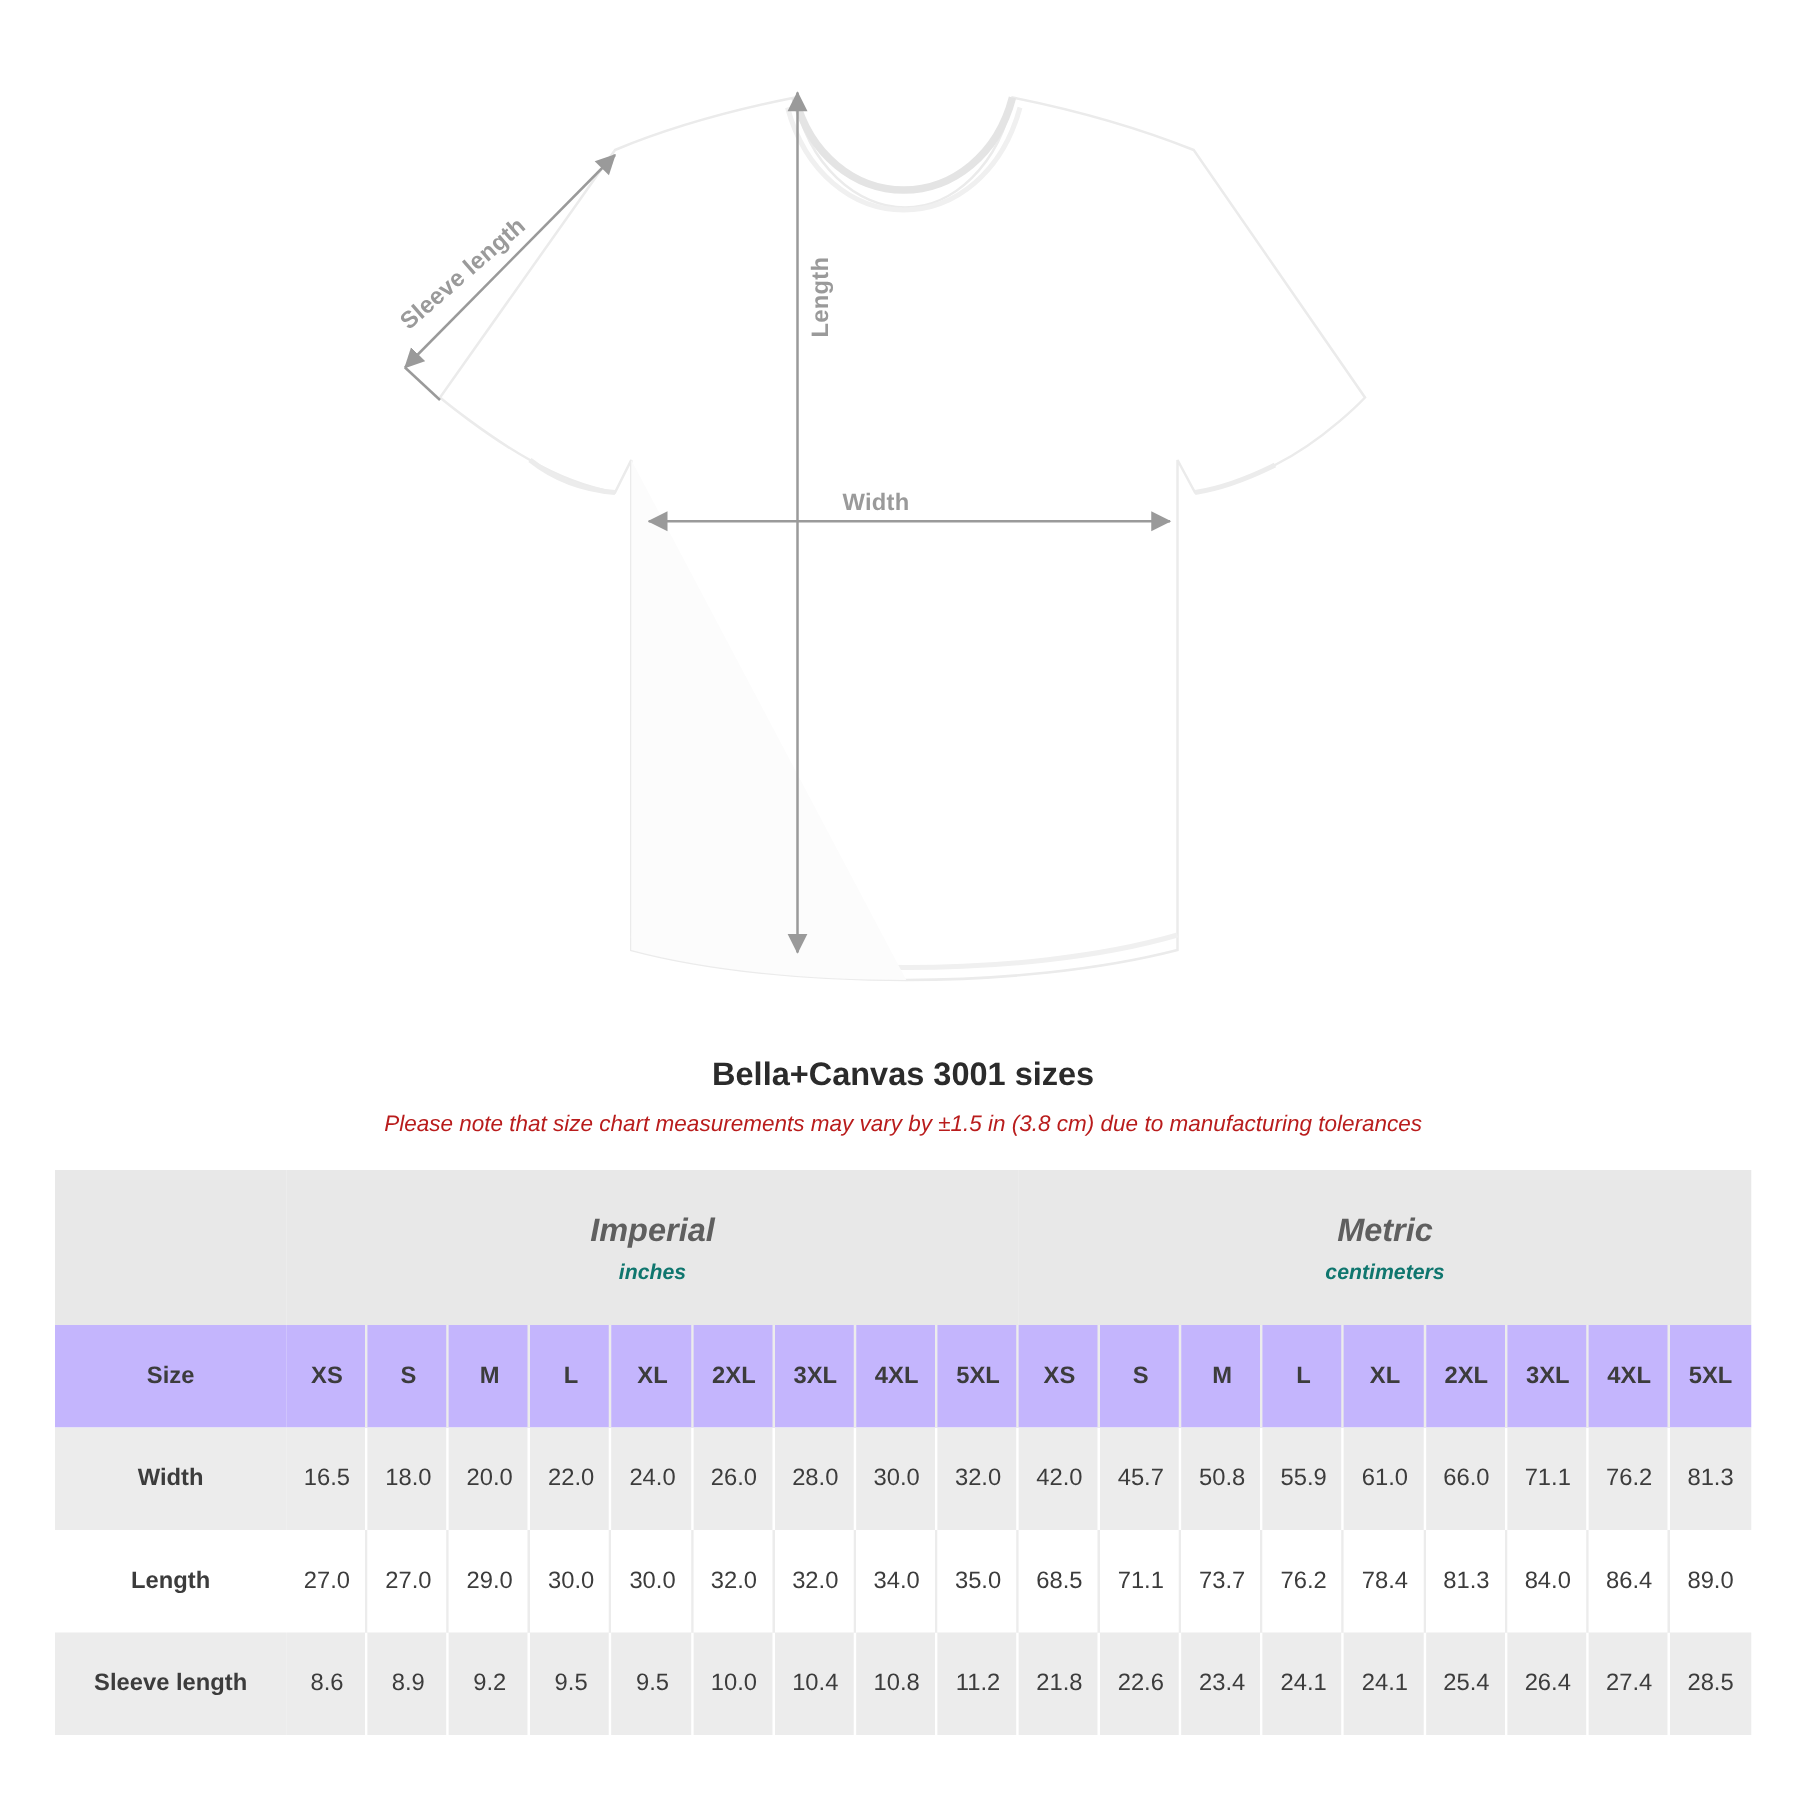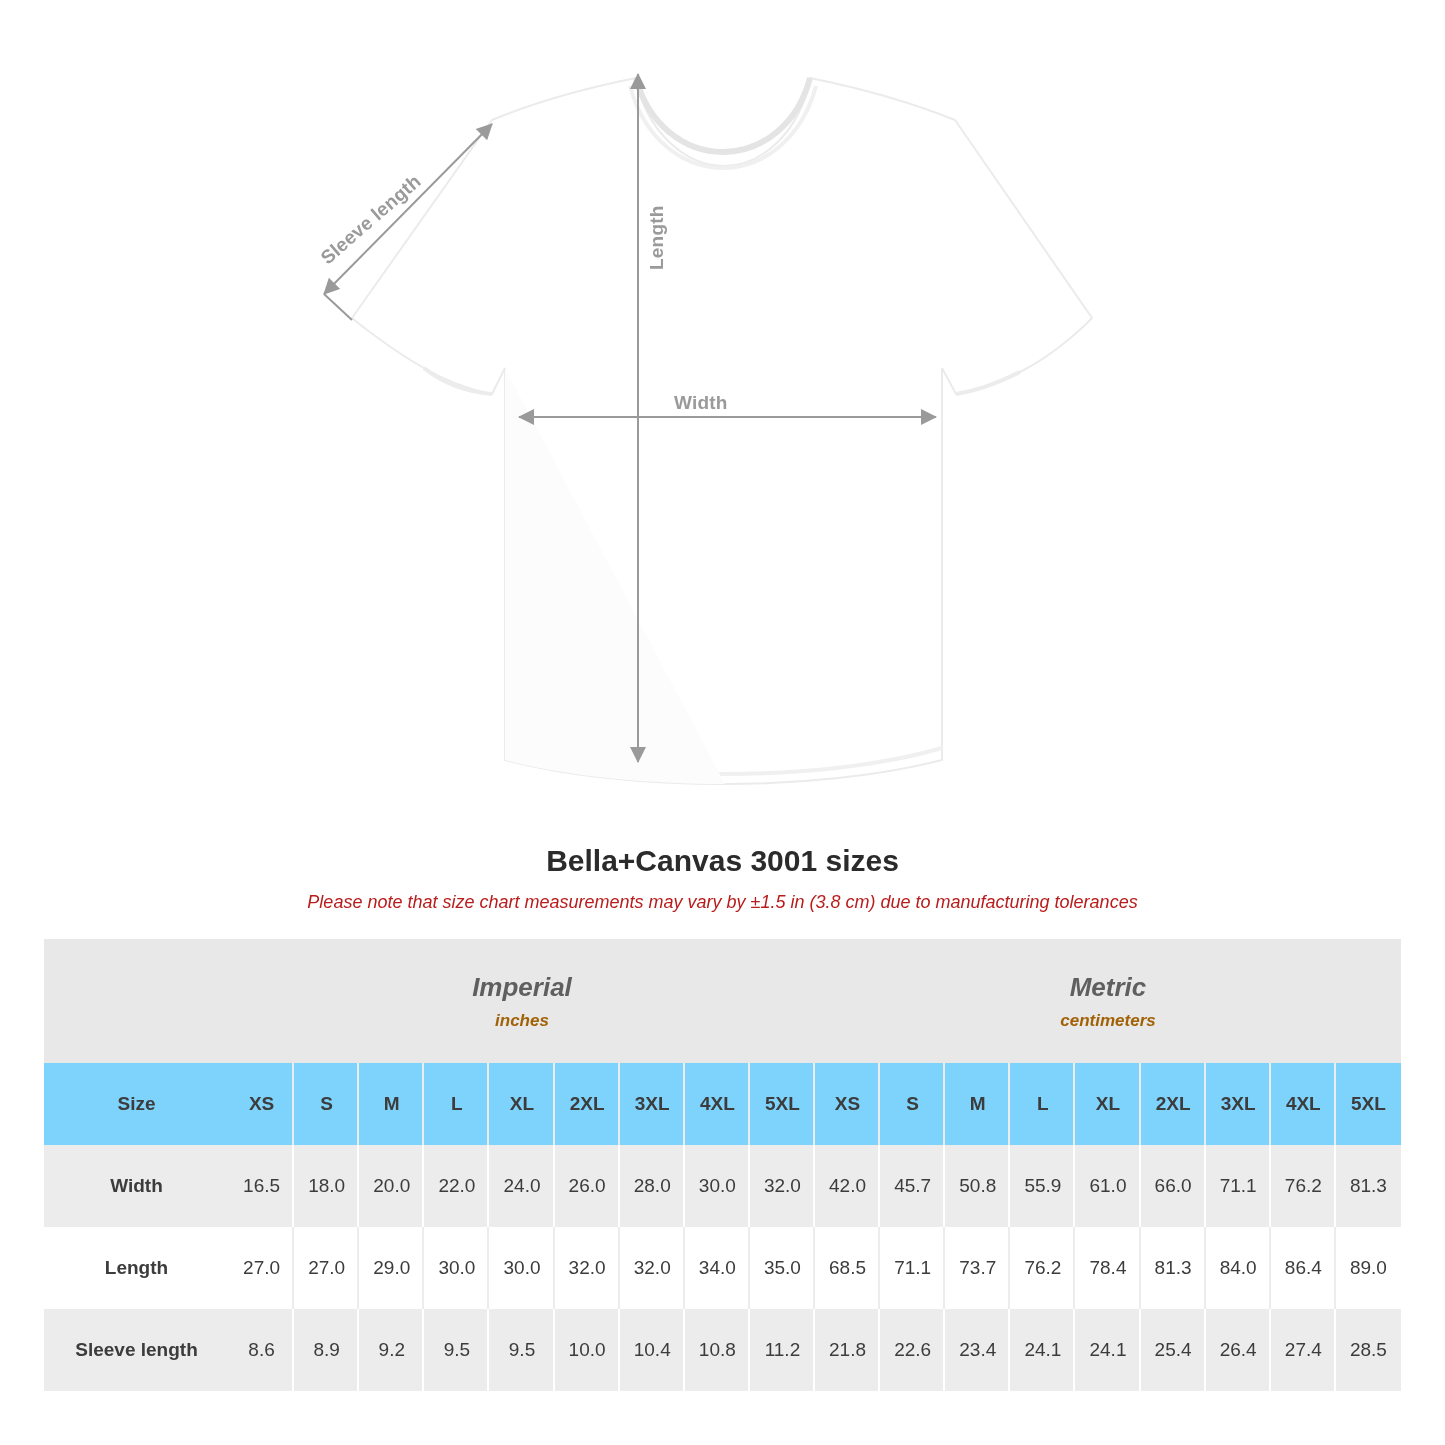--- a/index.html
+++ b/index.html
@@ -55,21 +55,21 @@
     transform: rotate(-41deg);
     transform-origin: left bottom;
   }
 
   
   .title-block {
     text-align: center;
     margin-top: 24px;
   }
   .chart-title {
-    font-size: 30px;
+    font-size: 26px;
     font-weight: bold;
     color: #2b2b2b;
     margin: 0;
   }
   .chart-note {
     font-size: 18px;
     font-style: italic;
     color: #b91c1c;
     margin: 14px 0 0 0;
   }
@@ -100,30 +100,30 @@
   .unit-name {
     font-size: 26px;
     font-weight: bold;
     font-style: italic;
     color: #5f5f5f;
     display: block;
   }
   .unit-sub {
     font-size: 17px;
     font-style: italic;
-    color: #a16207;
+    color: #0f766e;
     display: block;
     margin-top: 8px;
   }
   .row-head-col {
     width: 185px;
   }
   tr.head-row th {
     height: 82px;
-    background: #7dd3fc;
+    background: #c4b5fd;
     font-weight: bold;
     font-size: 19px;
     color: #3c3c3c;
     vertical-align: middle;
   }
   tr.data-row td {
     height: 82px;
     vertical-align: middle;
   }
   tr.band-gray td {

